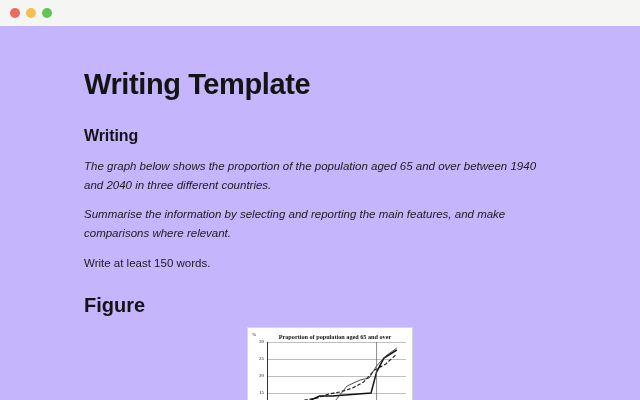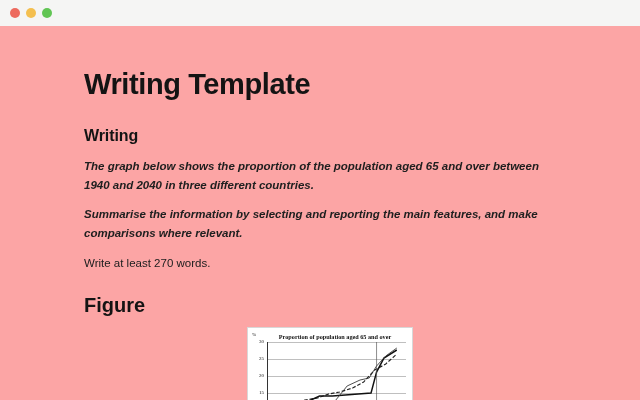--- a/index.html
+++ b/index.html
@@ -11,21 +11,21 @@
     height: 400px;
     overflow: hidden;
     background: #ffffff;
     font-family: "Liberation Sans", sans-serif;
     color: #1f1f1f;
   }
   .window {
     width: 640px;
     height: 400px;
     position: relative;
-    background: #fca5a5;
+    background: #c4b5fd;
   }
   .titlebar {
     height: 26px;
     background: #f5f5f4;
     display: flex;
     align-items: center;
     padding-left: 10px;
     box-sizing: border-box;
   }
   .traffic {
@@ -61,21 +61,21 @@
     color: #141414;
     letter-spacing: -0.1px;
   }
   .para {
     font-size: 11.5px;
     line-height: 1.62;
     margin: 0 0 11px 0;
     color: #202020;
   }
   .para.bold-italic {
-    font-weight: 700;
+    font-weight: 400;
     font-style: italic;
   }
   .para.plain {
     font-weight: 400;
   }
   .figure-heading {
     font-size: 20px;
     font-weight: 700;
     margin: 22px 0 10px 0;
     color: #141414;
@@ -156,21 +156,21 @@
   </div>
 
   <div class="content">
 
     <h1 class="doc-title">Writing Template</h1>
 
     <h2 class="section-heading">Writing</h2>
 
     <p class="para bold-italic">The graph below shows the proportion of the population aged 65 and over between 1940 and 2040 in three different countries.</p>
     <p class="para bold-italic">Summarise the information by selecting and reporting the main features, and make comparisons where relevant.</p>
-    <p class="para plain">Write at least 270 words.</p>
+    <p class="para plain">Write at least 150 words.</p>
 
     <h2 class="figure-heading">Figure</h2>
 
     <div class="figure-wrap">
       <div class="chart-box">
         <div class="chart-title">Proportion of population aged 65 and over</div>
         <div class="chart-area">
           <div class="y-unit">%</div>
 
           <div class="ytick" style="top:-3px;">30</div>

